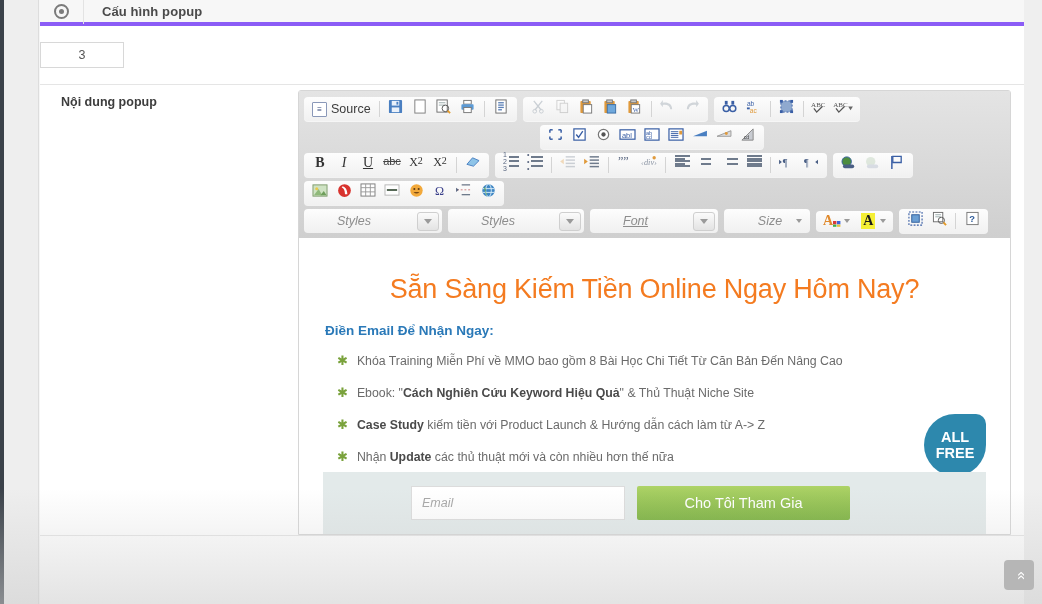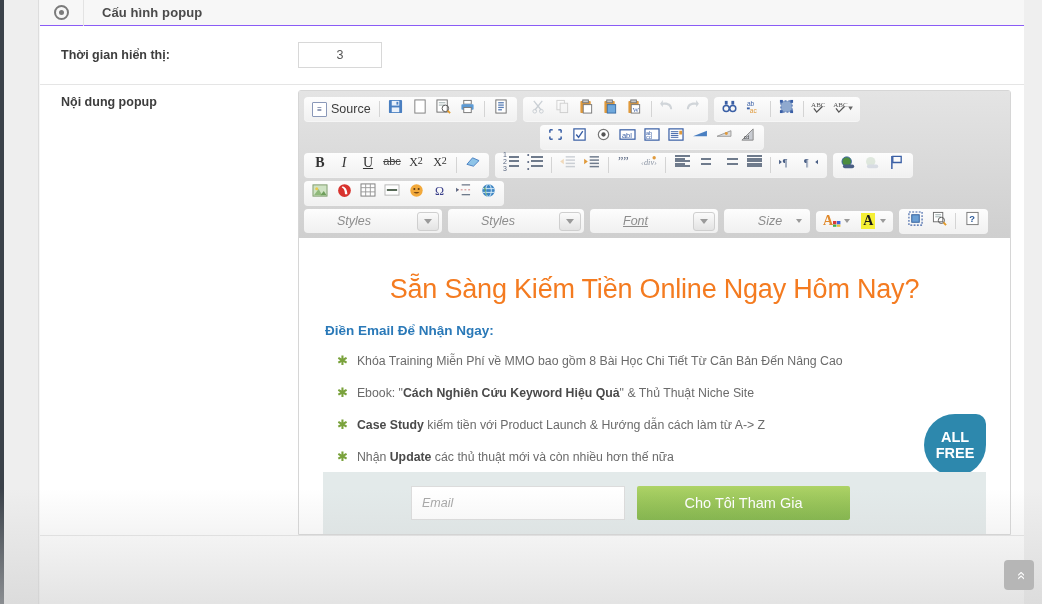--- a/index.html
+++ b/index.html
@@ -12,21 +12,21 @@
   .page { position:relative; width:1042px; height:604px; background:#f6f6f6; }
 
   
   .left-rail { position:absolute; left:0; top:0; width:4px; height:604px; background:#3a4149; }
   .left-gutter { position:absolute; left:4px; top:0; width:35px; height:604px; background:#eeeeee;
                  border-right:1px solid #dddddd; }
 
   
   .panel { position:absolute; left:40px; top:0; width:984px; height:604px; background:#fff; }
 
-  .panel-head { height:26px; background:#f7f7f7; border-bottom:1px solid #8b5cf6;
+  .panel-head { height:26px; background:#f7f7f7; border-bottom:4px solid #8b5cf6;
                 display:flex; align-items:center; }
   .panel-head .hicon { width:44px; height:26px; display:flex; align-items:center;
                        justify-content:center; border-right:1px solid #e3e3e3; }
   .ring { width:15px; height:15px; border-radius:50%; border:2px solid #7b7b7b;
           display:flex; align-items:center; justify-content:center; }
   .ring i { width:5px; height:5px; border-radius:50%; background:#7b7b7b; display:block; }
   .panel-head .htitle { margin-left:18px; font-weight:bold; font-size:13px; color:#4a4a4a;
                         letter-spacing:.1px; }
 
   
@@ -153,21 +153,20 @@
     <div class="panel-head">
       <div class="hicon">
         <span class="ring">
             <i></i>
           </span>
       </div>
       <div class="htitle">Cấu hình popup</div>
     </div>
 
     <div class="row">
-      <div class="lab">Thời gian hiển thị:</div>
       <div class="fld">
         <div class="num-input">3</div>
       </div>
     </div>
 
     <div class="row row2">
       <div class="lab">Nội dung popup</div>
       <div class="fld">
 
         <div class="cke">

